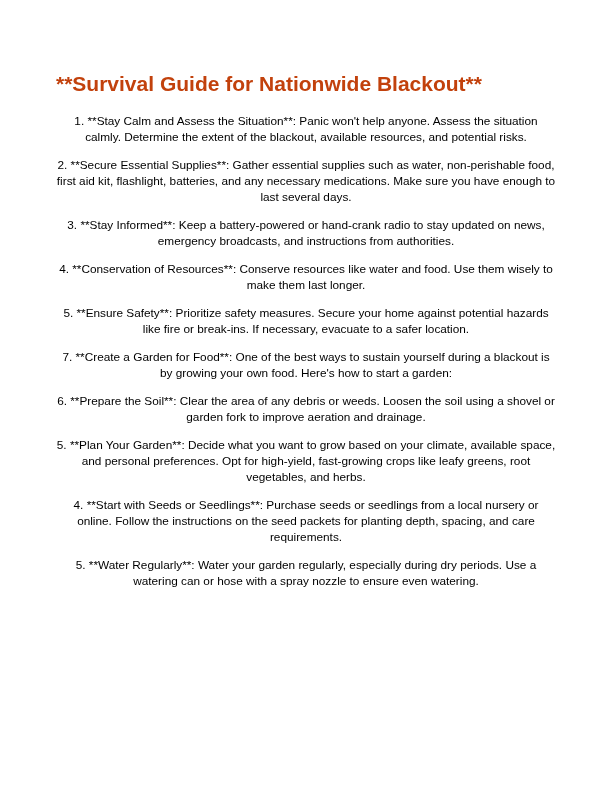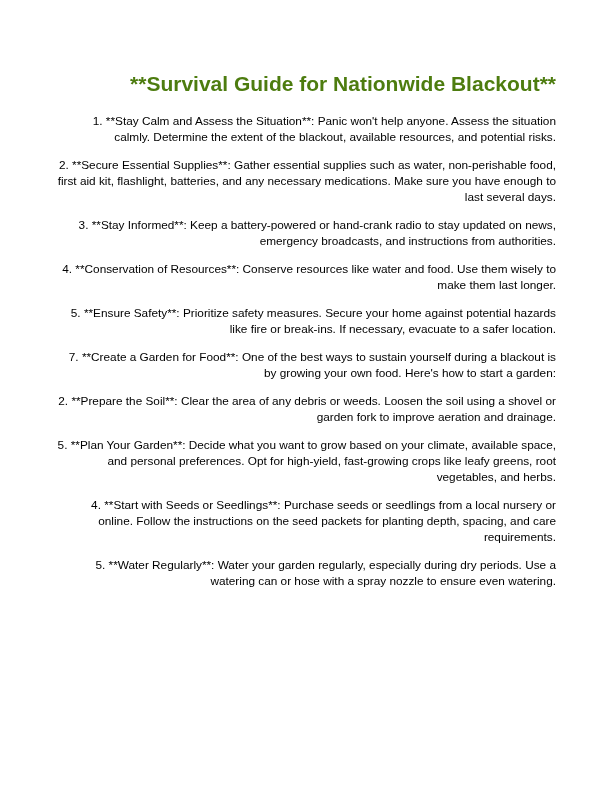--- a/index.html
+++ b/index.html
@@ -16,46 +16,46 @@
     color: #000000;
     padding: 70px 56px 0 56px;
     overflow: hidden;
     font-family: "Liberation Sans", "DejaVu Sans", sans-serif;
   }
   .doc-title {
     font-family: "Liberation Sans", "DejaVu Sans", sans-serif;
     font-size: 21px;
     line-height: 27px;
     font-weight: 700;
-    text-align: right;
+    text-align: left;
     margin: 0 0 16px 0;
-    color: #4d7c0f;
+    color: #c2410c;
     white-space: nowrap;
   }
   .par {
     font-family: "Liberation Sans", "DejaVu Sans", sans-serif;
     font-size: 11.8px;
     line-height: 16px;
     font-weight: 400;
     margin: 0 0 12px 0;
     color: #000000;
-    text-align: right;
+    text-align: center;
   }
 </style>
 </head>
 <body>
 
 <div class="page">
   <h1 class="doc-title">**Survival Guide for Nationwide Blackout**</h1>
 
   <p class="par">1. **Stay Calm and Assess the Situation**: Panic won't help anyone. Assess the situation calmly. Determine the extent of the blackout, available resources, and potential risks.</p>
   <p class="par">2. **Secure Essential Supplies**: Gather essential supplies such as water, non-perishable food, first aid kit, flashlight, batteries, and any necessary medications. Make sure you have enough to last several days.</p>
   <p class="par">3. **Stay Informed**: Keep a battery-powered or hand-crank radio to stay updated on news, emergency broadcasts, and instructions from authorities.</p>
   <p class="par">4. **Conservation of Resources**: Conserve resources like water and food. Use them wisely to make them last longer.</p>
   <p class="par">5. **Ensure Safety**: Prioritize safety measures. Secure your home against potential hazards like fire or break-ins. If necessary, evacuate to a safer location.</p>
   <p class="par">7. **Create a Garden for Food**: One of the best ways to sustain yourself during a blackout is by growing your own food. Here's how to start a garden:</p>
 
 
-  <p class="par">2. **Prepare the Soil**: Clear the area of any debris or weeds. Loosen the soil using a shovel or garden fork to improve aeration and drainage.</p>
+  <p class="par">6. **Prepare the Soil**: Clear the area of any debris or weeds. Loosen the soil using a shovel or garden fork to improve aeration and drainage.</p>
   <p class="par">5. **Plan Your Garden**: Decide what you want to grow based on your climate, available space, and personal preferences. Opt for high-yield, fast-growing crops like leafy greens, root vegetables, and herbs.</p>
   <p class="par">4. **Start with Seeds or Seedlings**: Purchase seeds or seedlings from a local nursery or online. Follow the instructions on the seed packets for planting depth, spacing, and care requirements.</p>
   <p class="par">5. **Water Regularly**: Water your garden regularly, especially during dry periods. Use a watering can or hose with a spray nozzle to ensure even watering.</p>
 </div>
 
 </body></html>

